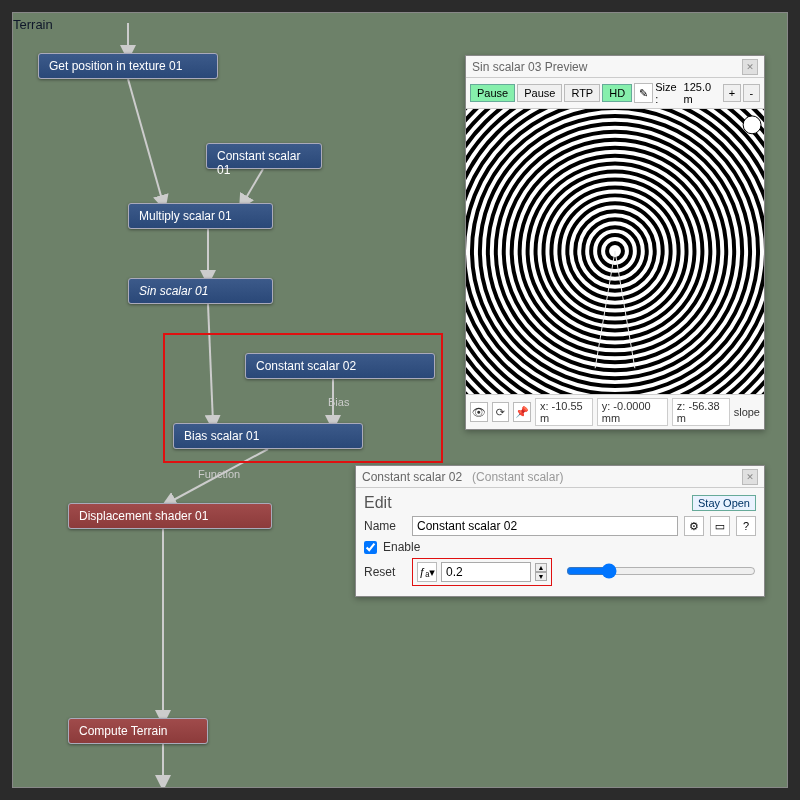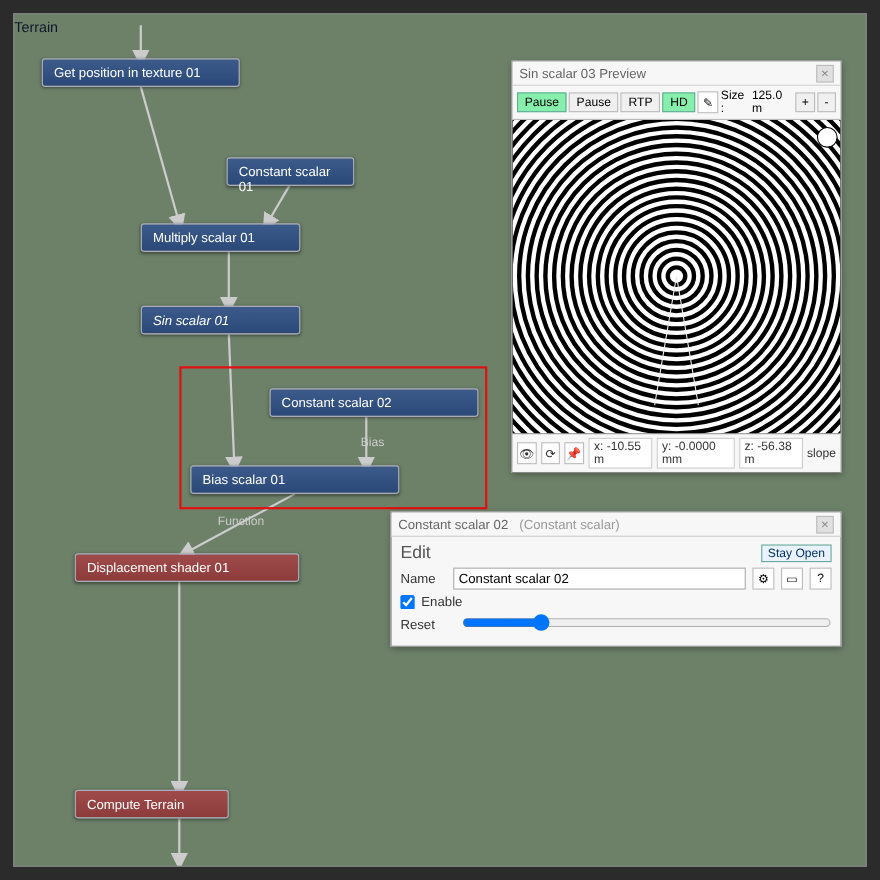--- a/index.html
+++ b/index.html
@@ -160,16 +160,24 @@
       <button class="iconbtn">⚙</button>
       <button class="iconbtn">▭</button>
       <button class="iconbtn">?</button>
     </div>
     <div class="props-row">
       <input type="checkbox" checked="" style="">
       <span>Enable</span>
     </div>
     <div class="props-row">
       <label>Reset</label>
+      <div class="scalar-group">
+        <button class="iconbtn">ƒₐ▾</button>
+        <input class="scalar-input" type="text" value="0.2" style="">
+        <div class="spinner">
+          <button>▲</button>
+          <button>▼</button>
+        </div>
+      </div>
       <div class="slider"><input type="range" min="0" max="100" value="20" style=""></div>
     </div>
   </div>
 </div>
 
 </body></html>

